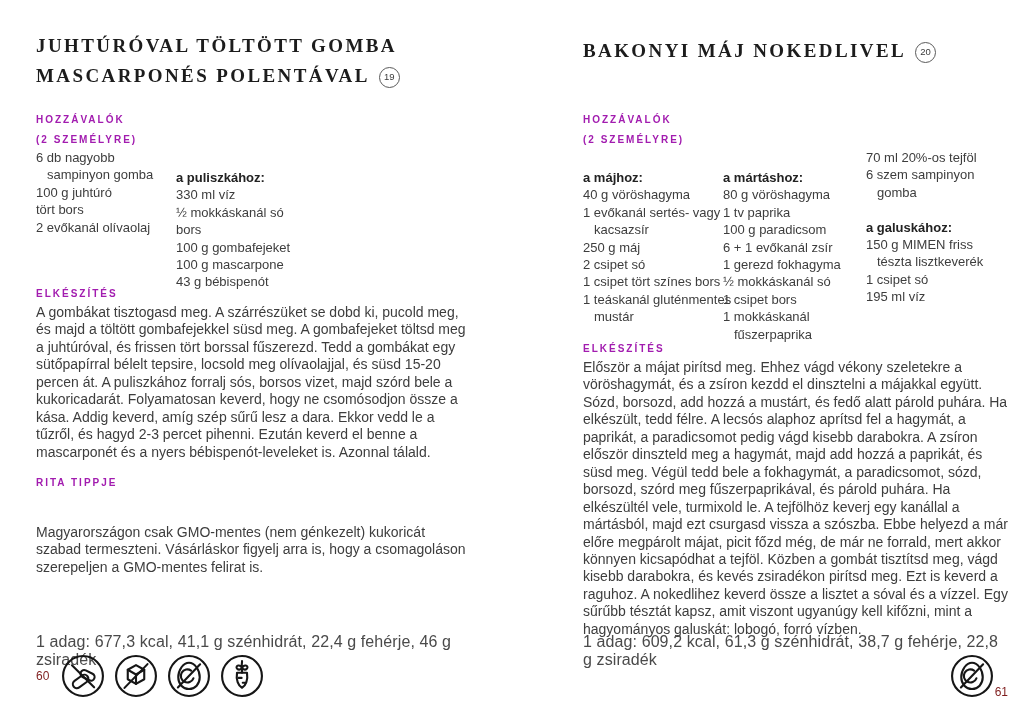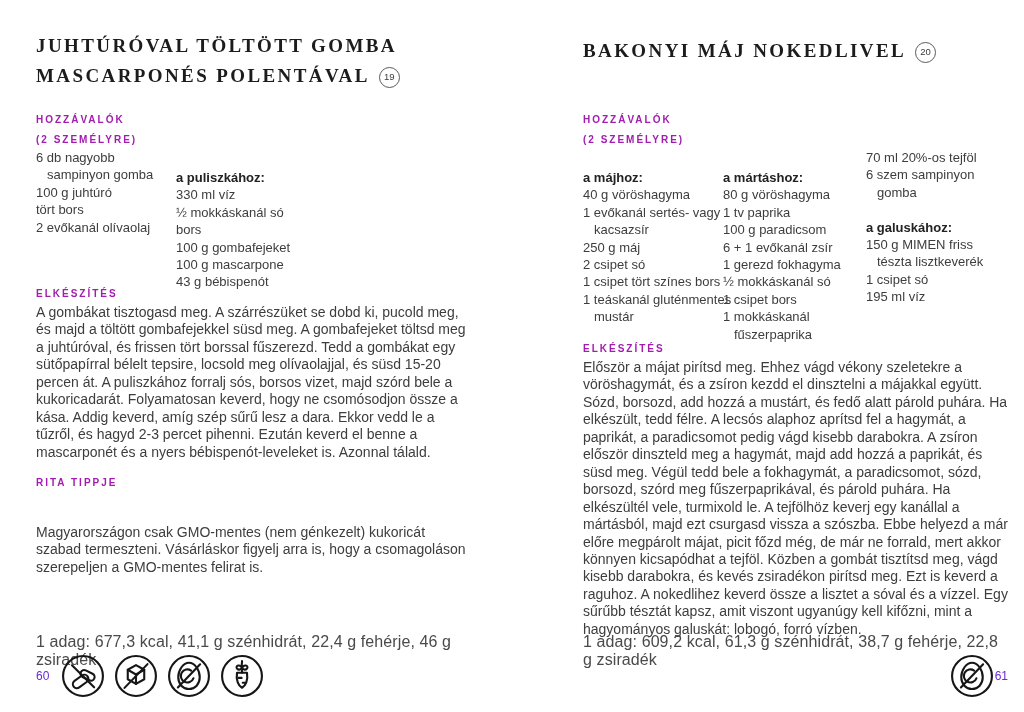--- a/index.html
+++ b/index.html
@@ -39,24 +39,24 @@
     position:absolute; left:0;
     font-size:14px; line-height:17.45px; color:#3d3d3d;
   }
   .nutrition {
     position:absolute; left:0; width:100%;
     font-size:16px; color:#4a4a4a; letter-spacing:0.1px;
   }
   .nutrition.align-right { text-align:left; }
 
   .footer { position:absolute; left:0; width:100%; display:flex; align-items:center; }
-  .page-num { font-size:12px; color:#6d28d9; }
+  .page-num { font-size:12px; color:#7f1d1d; }
   .icon-row { display:flex; align-items:center; gap:7px; }
   .page-left  .footer { top:649px; }
-  .page-right .footer { top:649px; justify-content:flex-end; gap:0; }
+  .page-right .footer { top:649px; justify-content:flex-end; gap:0;align-items:flex-end; }
   .page-left .icon-row { margin-left:11px; }
   .diet-icon { width:46px; height:46px; display:block; }
   .diet-icon path, .diet-icon circle, .diet-icon line, .diet-icon rect {
     fill:none; stroke:#161616; stroke-width:2.2; stroke-linecap:round; stroke-linejoin:round;
   }
 
   
   .page-left  .recipe-title { top:27px; }
   .page-left  .ing-head     { top:106px; }
   .page-left  .ing-cols     { top:145px; }

